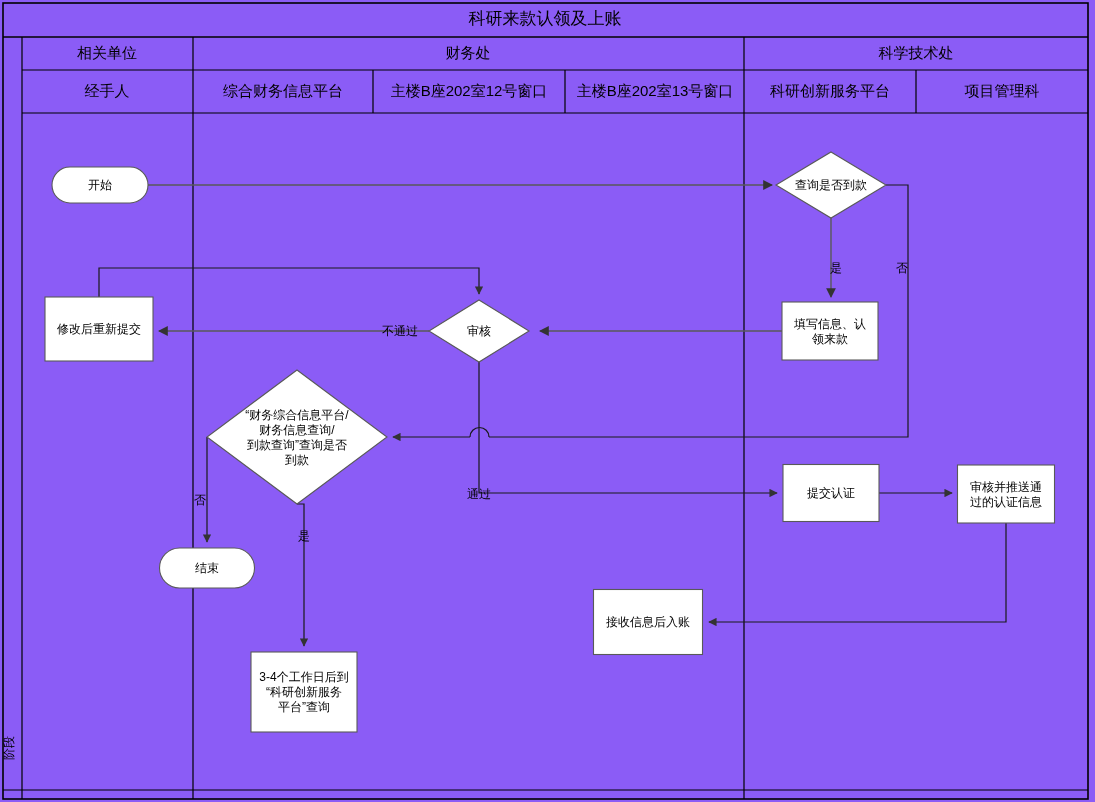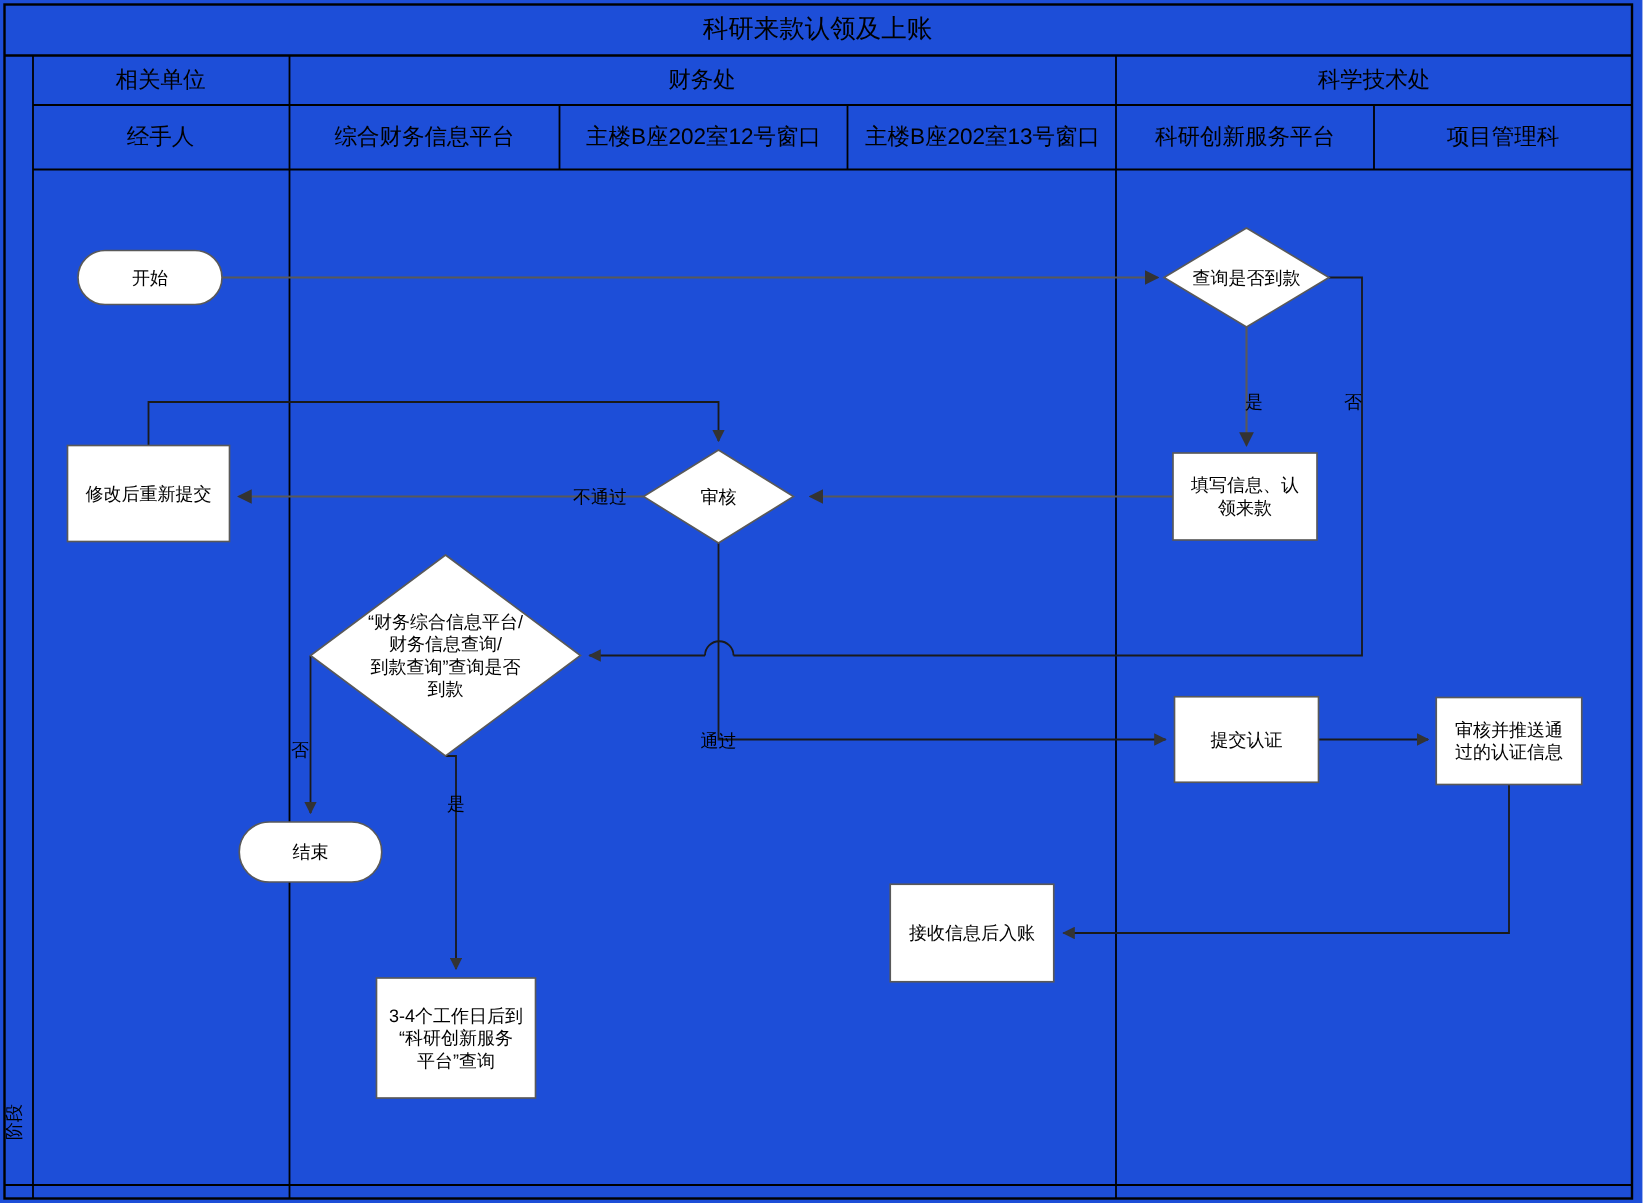--- a/index.html
+++ b/index.html
@@ -1,17 +1,17 @@
 <!DOCTYPE html>
 <html><head>
 <meta charset="utf-8">
 <style>
   html,body{margin:0;padding:0;background:#ffffff;}
   body{width:1095px;height:802px;font-family:"Liberation Sans","DejaVu Sans",sans-serif;}
-  #root{position:relative;width:1095px;height:802px;overflow:hidden;background:#1d4ed8;}
+  #root{position:relative;width:1095px;height:802px;overflow:hidden;background:#8b5cf6;}
   svg{position:absolute;left:0;top:0;}
   .frame-line{stroke:#000;fill:none;}
   .hdr-text{font-size:15px;fill:#000;text-anchor:middle;dominant-baseline:middle;font-family:"Liberation Sans","DejaVu Sans",sans-serif;}
   .title-text{font-size:17px;fill:#000;text-anchor:middle;dominant-baseline:middle;font-family:"Liberation Sans","DejaVu Sans",sans-serif;}
   .node-text{font-size:12px;fill:#000;text-anchor:middle;font-family:"Liberation Sans","DejaVu Sans",sans-serif;}
   .edge-label{font-size:12px;fill:#000;text-anchor:middle;font-family:"Liberation Sans","DejaVu Sans",sans-serif;}
   .shape{fill:#ffffff;stroke:#595959;stroke-width:1.1;}
   .flow{stroke:#595959;stroke-width:1.4;fill:none;}
   .flow-dark{stroke:#1a1a1a;stroke-width:1.2;fill:none;}
   .stage-label{font-size:12px;fill:#000;font-family:"Liberation Sans","DejaVu Sans",sans-serif;}

